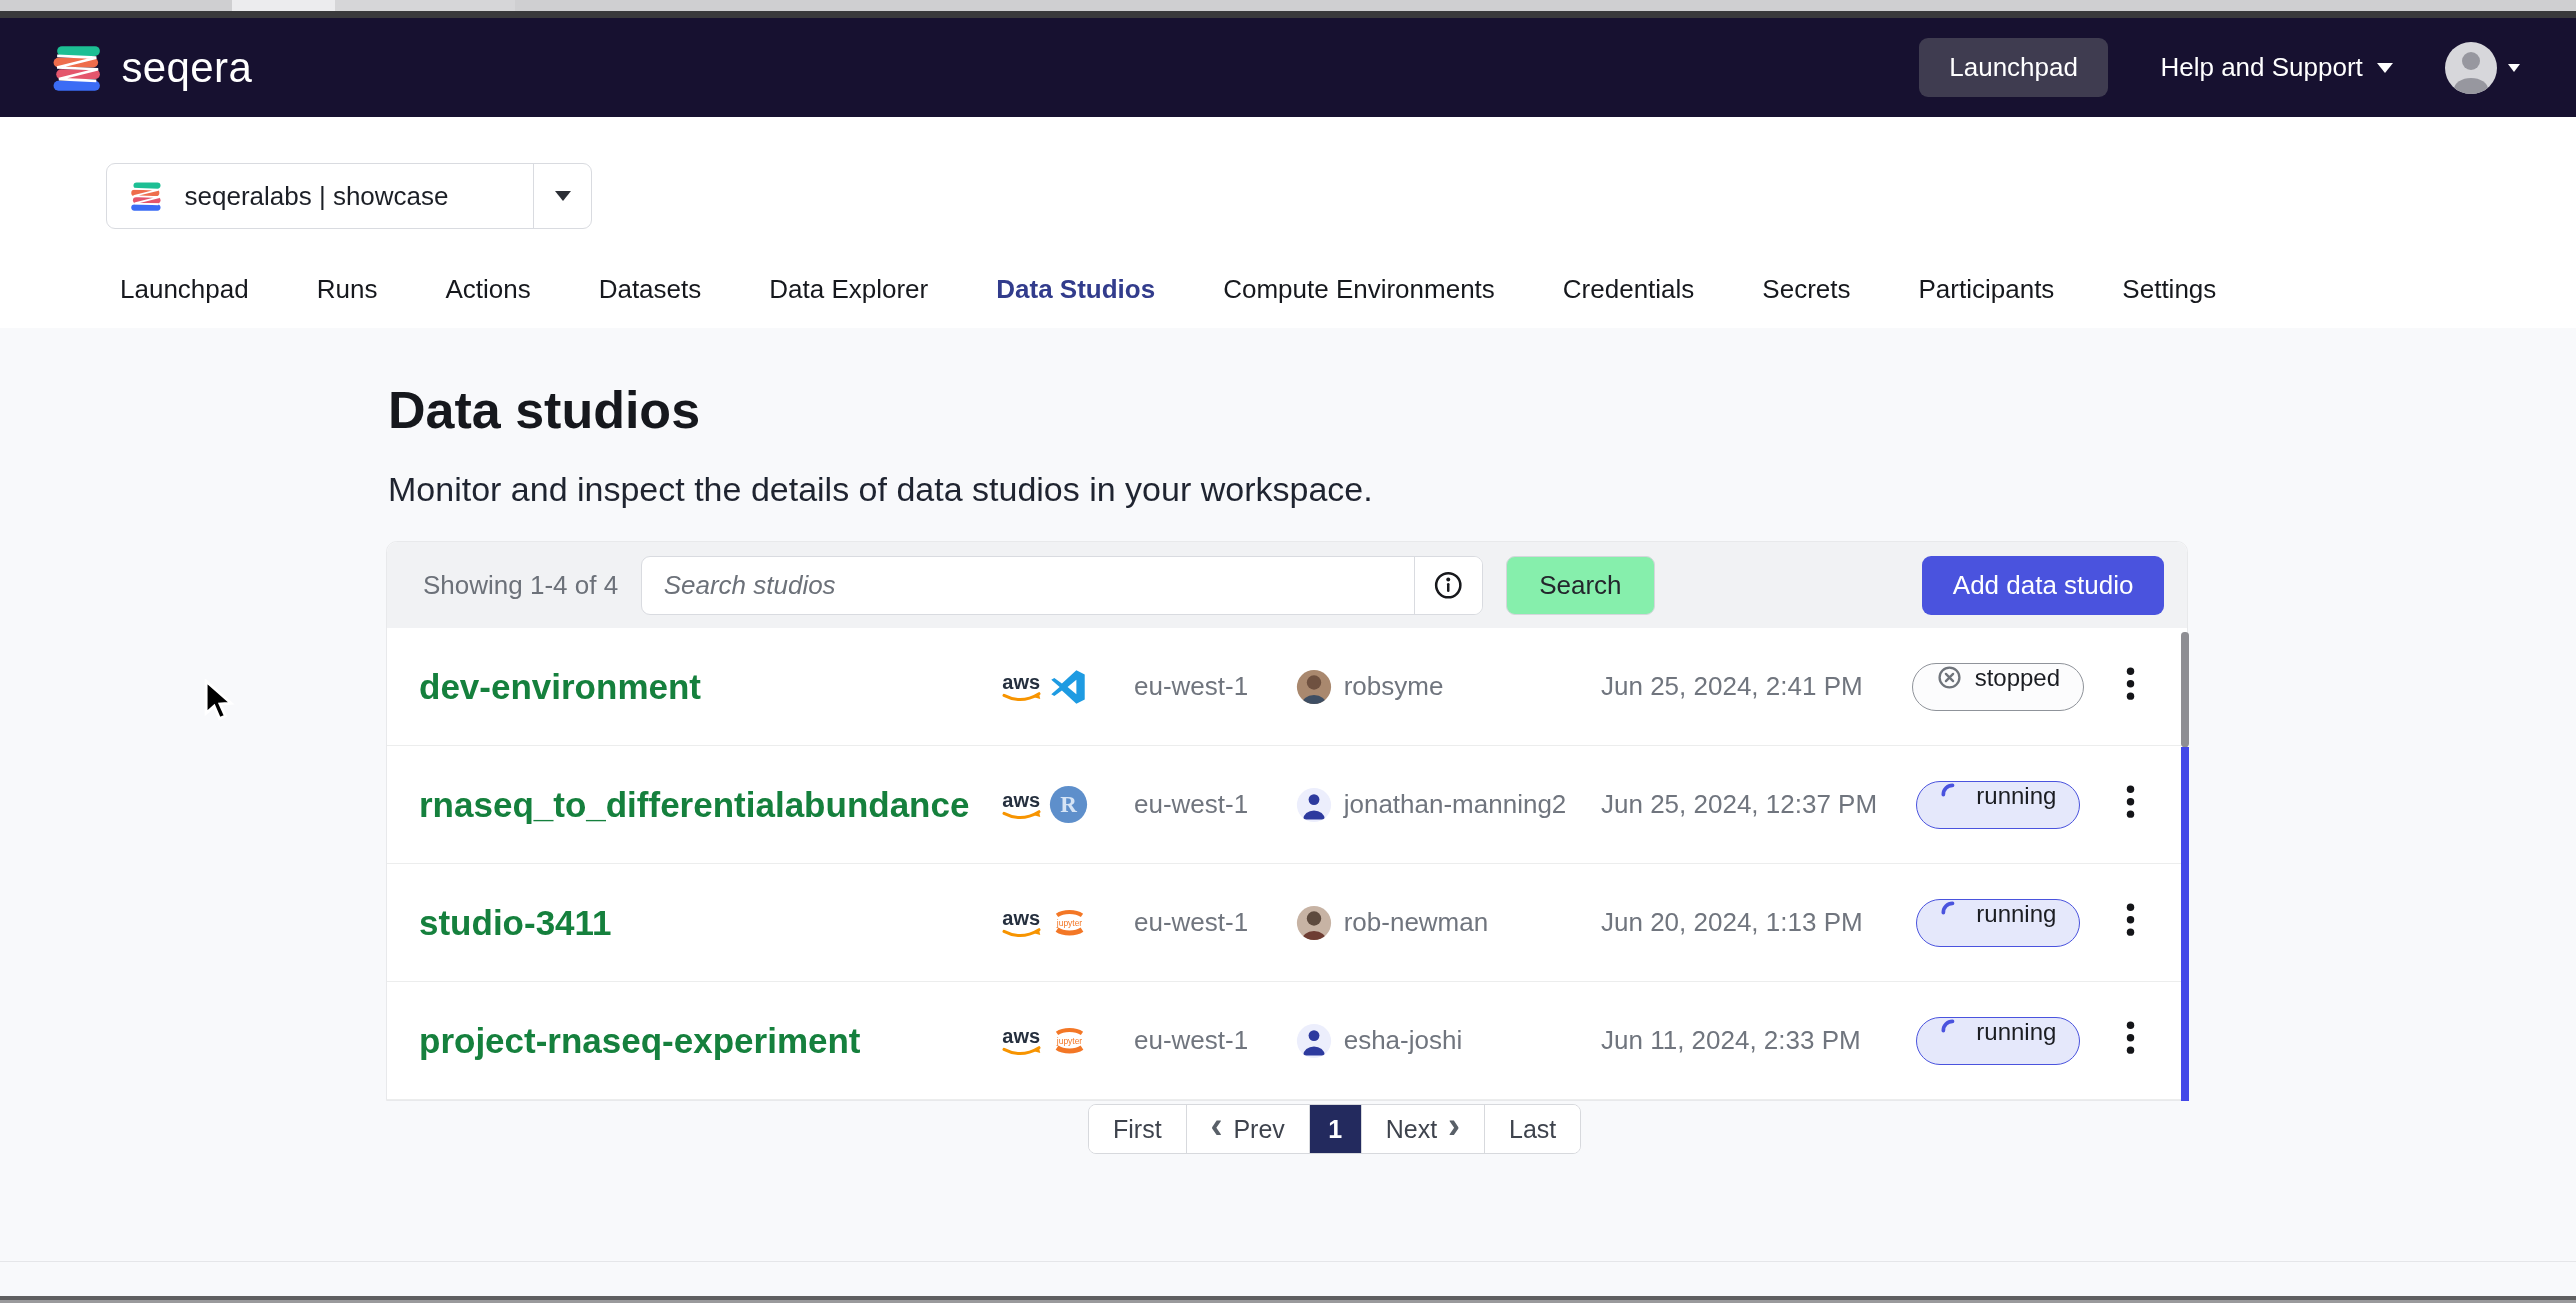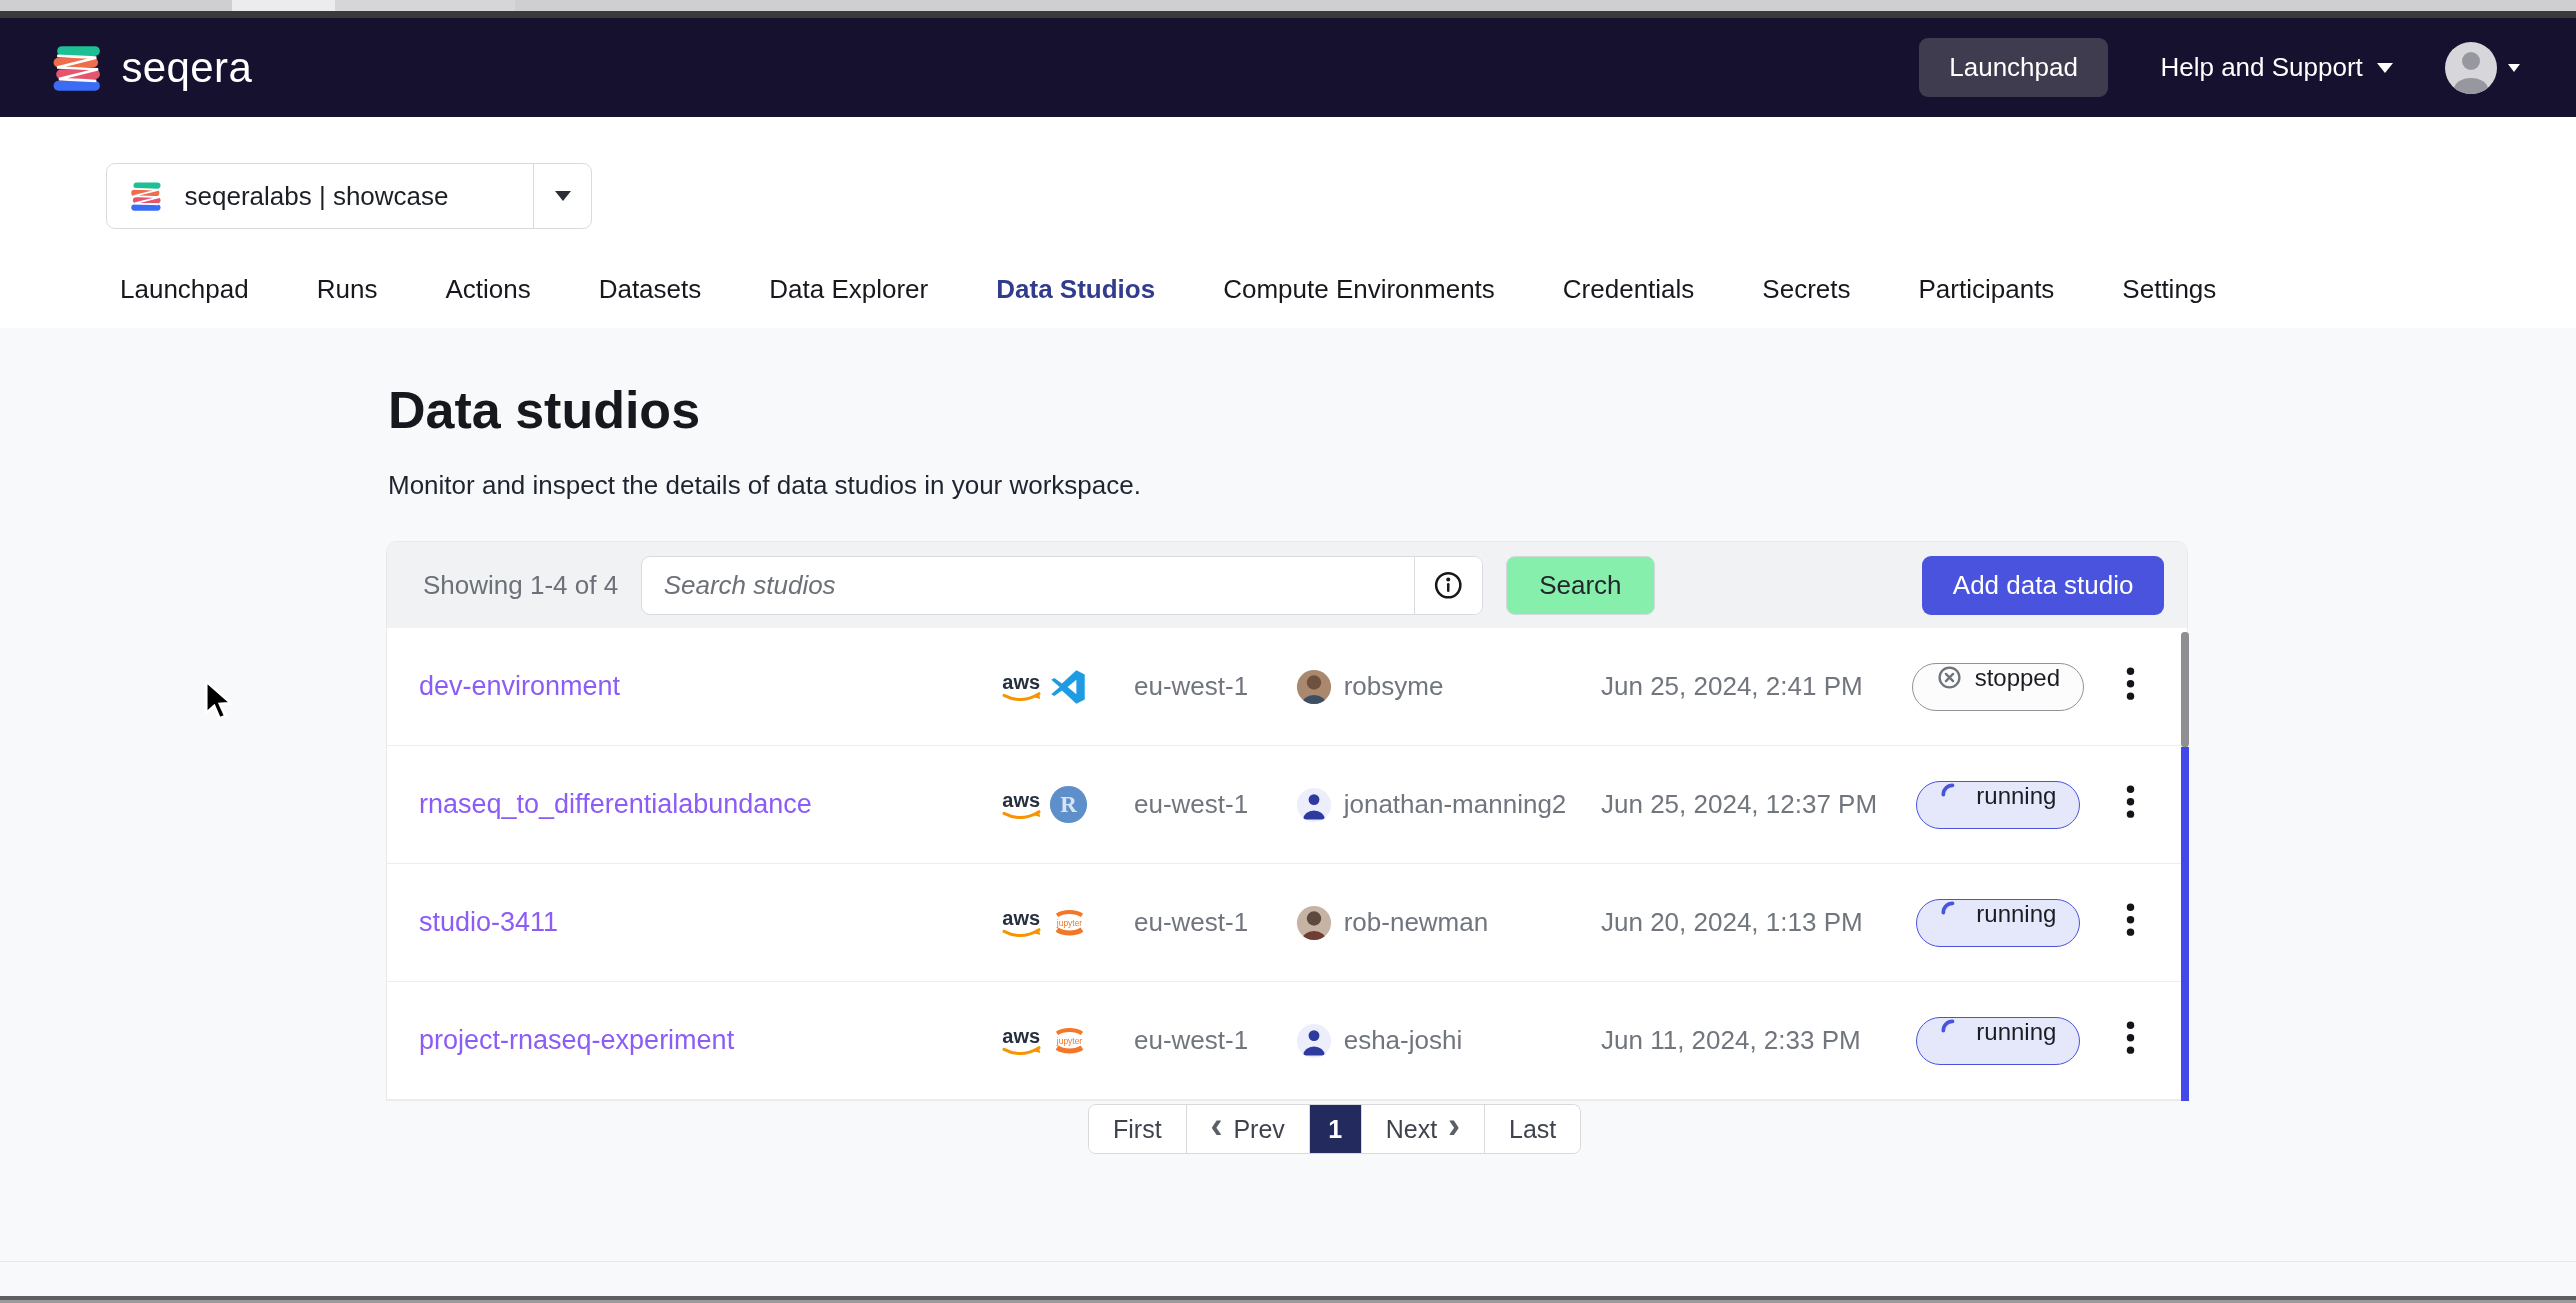--- a/index.html
+++ b/index.html
@@ -49,21 +49,21 @@
   .tabs { position:absolute; left:0; right:0; bottom:0; height:86px; border-bottom:1.8px solid #e7e8ea;
     display:flex; align-items:stretch; padding-left:86px; }
   .tab { display:flex; align-items:center; padding:0 34px; font-size:26px; color:#16181d;
     position:relative; cursor:pointer; white-space:nowrap; }
   .tab.active { color:#323c8c; font-weight:bold; }
   .tab.active::after { content:""; position:absolute; left:3.6px; right:3.6px; bottom:-1.8px; height:5.4px; background:#272e63; }
 
   
   .main { position:absolute; top:328px; left:0; height:933px; right:0; background:#f8f9fb; }
   .page-title { position:absolute; left:388px; top:52px; font-size:52px; font-weight:bold; color:#16181d; }
-  .page-subtitle { position:absolute; left:388px; top:142px; font-size:26px; color:#1f2430; }
+  .page-subtitle { position:absolute; left:388px; top:142px; font-size:34px; color:#1f2430; }
 
   
   .card { position:absolute; left:386px; top:213px; width:1802px; border:0.9px solid #e8e9eb;
     border-radius:10.8px 10.8px 0 0; background:#ffffff; }
   .toolbar { height:86px; background:#f1f2f4; border-radius:10px 10px 0 0; display:flex; align-items:center;
     padding:0 23px 0 36px; gap:23px; }
   .showing { font-size:26px; color:#6c7179; white-space:nowrap; }
   .search-wrap { display:flex; align-items:stretch; height:59px; width:842px; background:#ffffff;
     border:0.9px solid #d9dbe0; border-radius:9px; overflow:hidden; }
   .search-input { flex:1; border:none; outline:none; font-size:26px; padding:0 21.5px; background:transparent;
@@ -75,21 +75,21 @@
     font-size:26px; color:#23262c; cursor:pointer; font-family:"Liberation Sans", sans-serif; }
   .toolbar-spacer { flex:1; }
   .add-btn { height:59px; padding:0 30.5px; background:#4a53de; border:none; border-radius:9px;
     font-size:26px; color:#ffffff; cursor:pointer; font-family:"Liberation Sans", sans-serif; }
 
   
   .row { height:118px; background:#ffffff; border-bottom:0.9px solid #eceded;
     display:grid; grid-template-columns:1fr 135px 162px 305px 305px 184px 81px;
     align-items:center; padding:0 16px 0 32px; cursor:pointer; }
   .row:last-child { border-bottom:0.9px solid #e6e7e9; }
-  .cell-name { font-size:27px; font-weight:normal; color:#8b5cf6; }
+  .cell-name { font-size:35px; font-weight:bold; color:#15803d; }
   .cell-icons { display:flex; align-items:center; gap:0; }
   .cell-region, .cell-date { font-size:26px; color:#70757e; }
   .cell-user { display:flex; align-items:center; gap:11.7px; font-size:26px; color:#70757e; }
   .badge { justify-self:center; display:flex; align-items:flex-start; gap:11.7px; height:48px; padding:0 23px;
     border-radius:25px; font-size:24px; color:#1b1d22; white-space:nowrap; }
   .badge.stopped { background:#fcfcfd; border:1.8px solid #8f939a; }
   .badge.running { background:#e5e8fb; border:1.8px solid #4a53de; }
   .kebab { justify-self:center; background:none; border:none; cursor:pointer; padding:7.2px; }
 
   

